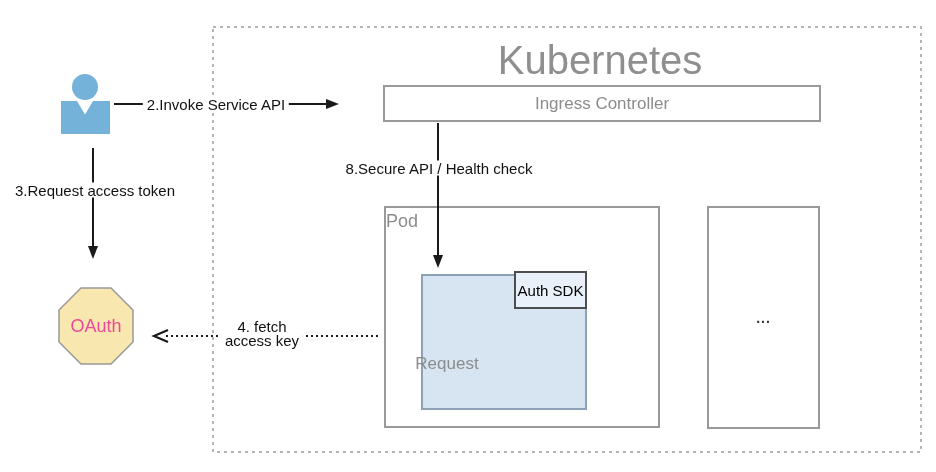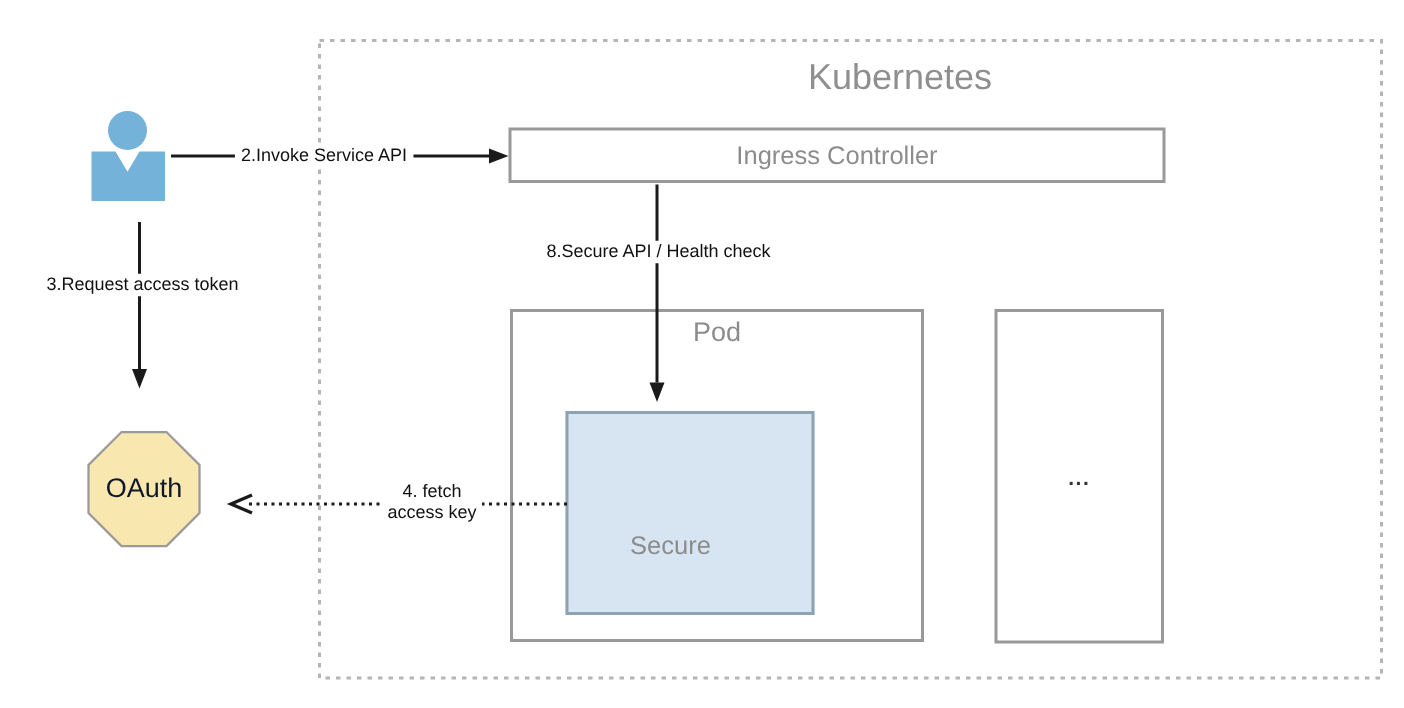--- a/index.html
+++ b/index.html
@@ -10,48 +10,48 @@
     --sdk-fill:#e9f0f9; --sdk-border:#4d4d4d;
     --label-text:#111111; --dots-text:#333333;
   }
   html,body{margin:0;padding:0;background:var(--canvas-bg);}
   .stage{
     position:relative; width:936px; height:472px; overflow:hidden;
     background:var(--canvas-bg);
     font-family:"Liberation Sans","DejaVu Sans",sans-serif;
   }
   .stage *{box-sizing:border-box;}
-  .box{position:absolute; border:2px solid var(--box-border); background:transparent; z-index:1;}
+  .box{position:absolute; border:2px solid var(--box-border); background:transparent; z-index:1;margin-left:44px;}
   .flex-center{display:flex; align-items:center; justify-content:center;}
   #kube-title{
     position:absolute; left:600px; top:38px; transform:translateX(-50%);
-    font-size:24px; color:var(--title-text); z-index:1; white-space:nowrap;
+    font-size:40px; color:var(--title-text); z-index:1; white-space:nowrap;
   }
   #ingress-box{left:339px; top:85px; width:438px; height:37px; font-size:17px; color:var(--gray-text);}
-  #pod-box{left:340px; top:206px; width:276px; height:222px; font-size:18px; color:var(--gray-text); text-align:center; padding-top:3px;}
+  #pod-box{left:340px; top:206px; width:276px; height:222px; font-size:18px; color:var(--gray-text); padding-top:3px;}
   #node2-box{left:663px; top:206px; width:113px; height:223px; font-size:14px; font-weight:bold; color:var(--dots-text); letter-spacing:1px;}
   #service-box{left:377px; top:274px; width:166px; height:136px; background:var(--service-fill); border-color:var(--service-border);}
   #service-label{position:absolute; left:377px; top:354px; width:140px; text-align:center; font-size:17px; color:var(--gray-text); z-index:1;}
   #authsdk-box{left:470px; top:271px; width:73px; height:38px; background:var(--sdk-fill); border-color:var(--sdk-border); font-size:15px; color:#000; z-index:2;}
   #svg-layer{position:absolute; left:0; top:0; z-index:2; pointer-events:none;}
   .container-rect{fill:none; stroke:var(--dashed-border); stroke-width:2; stroke-dasharray:3 4;}
   .arrow-line{stroke:var(--arrow); stroke-width:2;}
   .dotted{stroke-dasharray:2 3;}
   .arrow-head{fill:var(--arrow); stroke:none;}
   .open-head{fill:none; stroke:var(--arrow); stroke-width:2.2;}
   .actor{fill:var(--actor-fill); stroke:none;}
   .octagon{fill:var(--oauth-fill); stroke:var(--oauth-stroke); stroke-width:1.5;}
   .edge-label{
     position:absolute; transform:translate(-50%,-50%); z-index:3;
-    background:var(--canvas-bg); padding:0 4px; font-size:12px;
+    background:var(--canvas-bg); padding:0 4px; font-size:15px;
     color:var(--label-text); white-space:nowrap; text-align:center; line-height:15px;
   }
   #oauth-label{
     position:absolute; left:96px; top:326px; transform:translate(-50%,-50%);
-    font-size:18px; color:#0f172a; z-index:3; white-space:nowrap;
+    font-size:18px; color:#ec4899; z-index:3; white-space:nowrap;
   }
 </style>
 </head>
 <body>
 
 <div class="stage">
 
   <div id="kube-title">Kubernetes</div>
 
   <div id="ingress-box" class="box flex-center">
@@ -60,22 +60,25 @@
 
   <div id="pod-box" class="box">
     <span>Pod</span>
   </div>
 
   <div id="node2-box" class="box flex-center">
     <span>...</span>
   </div>
 
   <div id="service-box" class="box"></div>
-  <div id="service-label">Secure</div>
+  <div id="service-label">Request</div>
 
+  <div id="authsdk-box" class="box flex-center">
+    <span>Auth SDK</span>
+  </div>
 
   <svg id="svg-layer" width="936" height="472" viewBox="0 0 936 472">
 
     <rect class="container-rect" x="213" y="27" width="708" height="425"></rect>
 
     <g>
       <circle class="actor" cx="85" cy="87" r="13"></circle>
       <path class="actor" d="M61,134 L61,101 L77,101 L85,114.5 L93,101 L110,101 L110,134 Z"></path>
     </g>
 
@@ -101,20 +104,20 @@
       <polyline class="open-head" points="168,330 154,336 168,342"></polyline>
     </g>
   </svg>
 
   <div class="edge-label" style="left:95px; top:190px;">3.Request access token</div>
 
   <div class="edge-label" style="left:216px; top:104px;">2.Invoke Service API</div>
 
   <div class="edge-label" style="left:439px; top:168px;">8.Secure API / Health check</div>
 
-  <div class="edge-label" style="left:262px; top:334px; line-height:14px;margin-left:26px;">
+  <div class="edge-label" style="left:262px; top:334px; line-height:14px;">
     <span style="display:block;">4. fetch</span>
     <span style="display:block;">access key</span>
   </div>
 
   <div id="oauth-label">OAuth</div>
 
 </div>
 
 </body></html>

